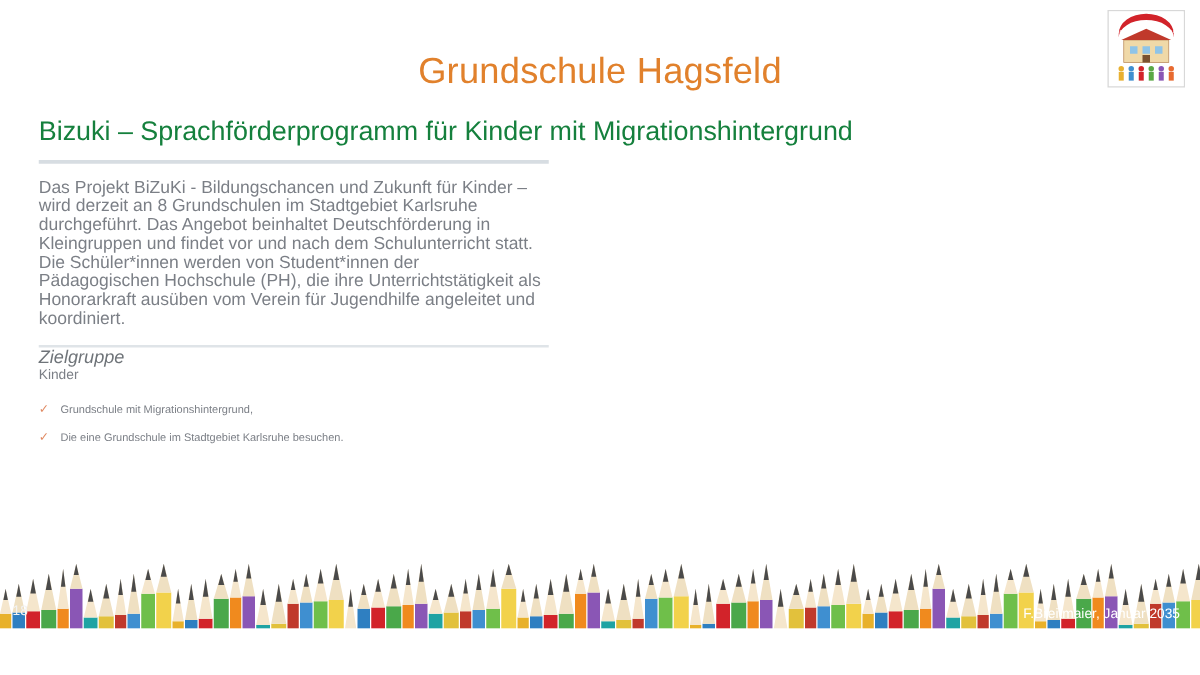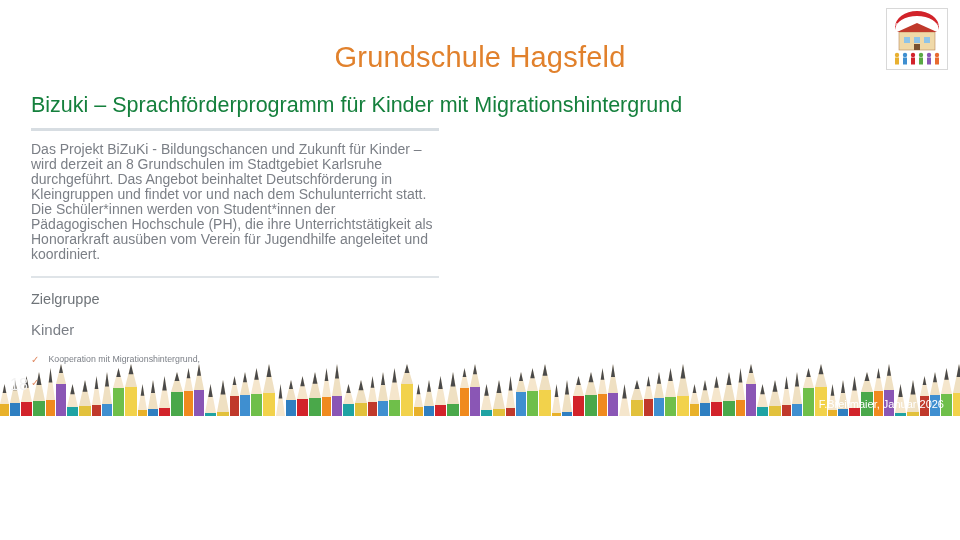--- a/index.html
+++ b/index.html
@@ -11,21 +11,21 @@
     height: 540px;
     overflow: hidden;
     background: #ffffff;
     font-family: "Liberation Sans", sans-serif;
     position: relative;
   }
 
   .slide {
     position: relative;
     width: 960px;
-    height: 416px;
+    height: 503px;
     background: #ffffff;
     overflow: hidden;
   }
 
   
   .slide-title {
     position: absolute;
     top: 22px;
     left: 0;
     width: 960px;
@@ -85,28 +85,27 @@
     color: #7b7f86;
     margin-top: 11px;
     width: 402px;
   }
   .doc-para.second {
     margin-top: 13px;
     width: 398px;
   }
   .zielgruppe {
     font-size: 14.5px;
+    font-style: italic;
     color: #6f7479;
-    margin-top: 13px;
     margin-bottom: 0;
   }
   .kinder {
-    font-size: 15px;
+    font-size: 11px;
     color: #7b7f86;
-    margin-top: 14px;
   }
   .check-list {
     margin-top: 16px;
   }
   .check-item {
     display: flex;
     align-items: flex-start;
     font-size: 8.8px;
     color: #7b7f86;
     margin-bottom: 12px;
@@ -137,22 +136,22 @@
     width: 960px;
     height: 60px;
     overflow: hidden;
   }
   .pencil-band svg { display: block; }
 
   
   .page-number {
     position: absolute;
     left: 10px;
-    bottom: 22px;
-    font-size: 16px;
+    bottom: 8px;
+    font-size: 11px;
     color: #f2f2f2;
   }
   .footer-credit {
     position: absolute;
     right: 16px;
     bottom: 6px;
     font-size: 11px;
     color: #ffffff;
   }
 </style>
@@ -204,24 +203,25 @@
     <div style="height:14px"></div>
     <div class="rule thin"></div>
 
     <div class="zielgruppe">Zielgruppe</div>
 
     <div class="kinder">Kinder</div>
 
     <div class="check-list">
       <div class="check-item">
         <span class="check-mark">✓</span>
-        <span>Kooperation mit Migrationshintergrund,</span>
+        <span>Grundschule mit Migrationshintergrund,</span>
       </div>
       <div class="check-item">
         <span class="check-mark">✓</span>
+        <span>Die eine Grundschule im Stadtgebiet Karlsruhe besuchen.</span>
       </div>
     </div>
   </div>
 
 
   <div class="pencil-band">
     <svg width="960" height="60" viewBox="0 0 960 60">
       <defs>
         <g id="pencil">
           <rect x="0" y="16" width="11" height="44" fill="#cfcfcf"></rect>
@@ -481,14 +481,14 @@
           <polygon points="944.3,23.700000000000003 946.5,12 948.7,23.700000000000003" fill="#4a4a4a"></polygon>
           <rect x="953" y="37" width="12" height="23" fill="#f2d24b"></rect>
           <polygon points="953,37 959,8 965,37" fill="#efe0c2"></polygon>
           <polygon points="956.6,21.05 959,8 961.4,21.05" fill="#4a4a4a"></polygon>
         </g>
 
     </svg>
   </div>
 
   <div class="page-number">18</div>
-  <div class="footer-credit">F.Breitmaier, Januar 2026</div>
+  <div class="footer-credit">F.Breitmaier, Januar 2035</div>
 </div>
 
 </body></html>

